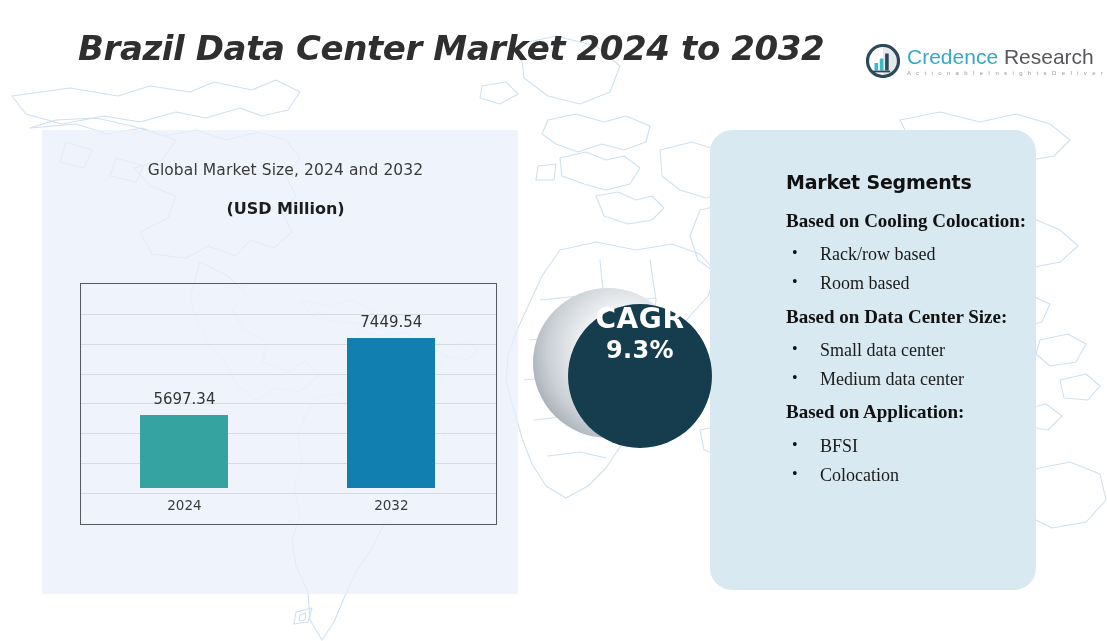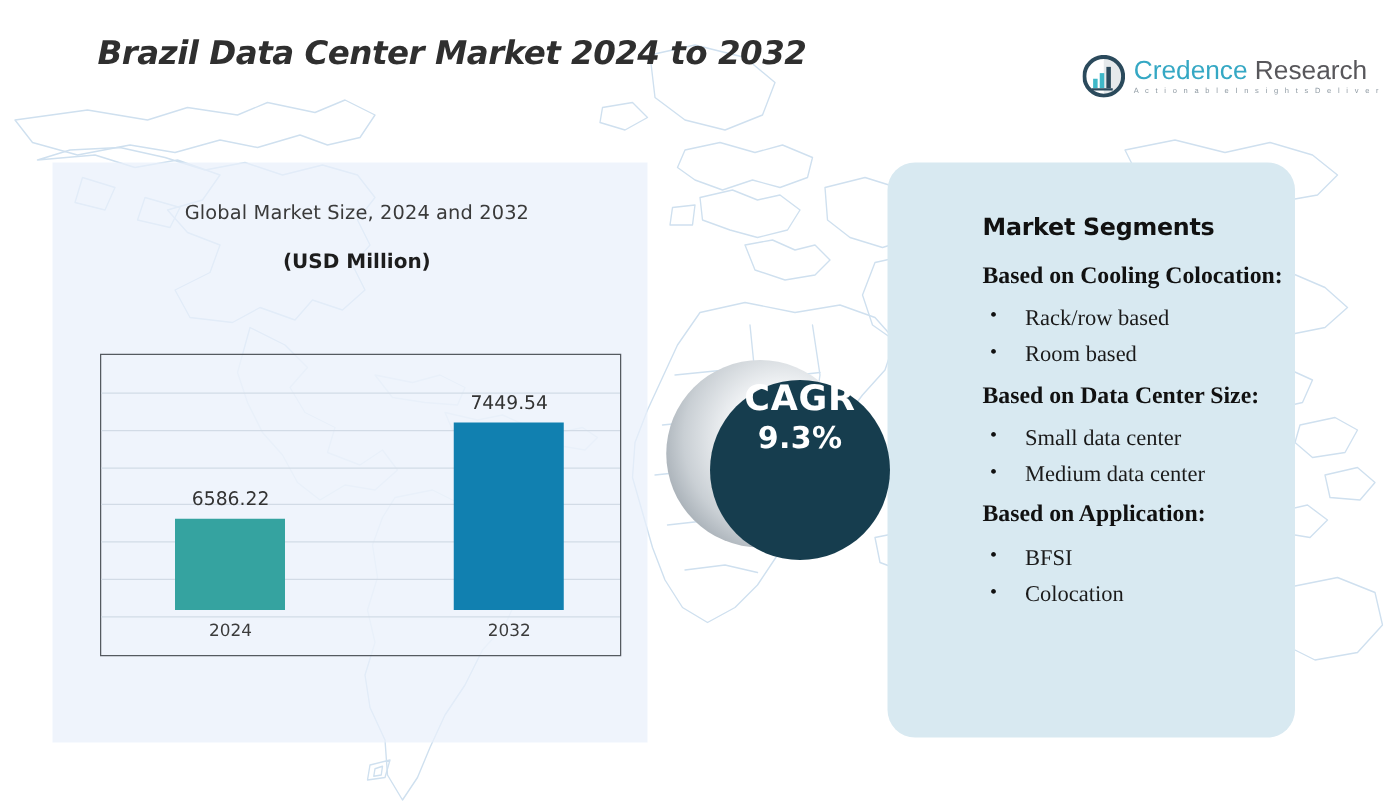--- a/index.html
+++ b/index.html
@@ -22,21 +22,21 @@
     z-index: 0;
     pointer-events: none;
   }
   #map-layer svg { width: 100%; height: 100%; display: block; }
 
   
   #page-title {
     position: absolute;
     left: 78px; top: 28px;
     font-family: "DejaVu Sans", sans-serif;
-    font-size: 26px;
+    font-size: 34px;
     font-weight: bold;
     font-style: italic;
     letter-spacing: -0.4px;
     color: #2f2f2f;
     z-index: 6;
     white-space: nowrap;
   }
 
   
   #logo {
@@ -324,24 +324,24 @@
         <div class="gridline" style="top: 59.7px;"></div>
         <div class="gridline" style="top: 89.55px;"></div>
         <div class="gridline" style="top: 119.4px;"></div>
         <div class="gridline" style="top: 149.25px;"></div>
         <div class="gridline" style="top: 179.1px;"></div>
         <div class="gridline" style="top: 208.95px;"></div>
       </div>
     <div id="bars-area">
         <div class="bar-group" style="left: 59.45px; width: 88px; height: 73.4799px;">
           <div class="bar" style="height: 100%; background: rgb(53, 163, 160);"></div>
-          <div class="bar-value">6586.22</div>
+          <div class="bar-value">5697.34</div>
           <div class="bar-cat">2024</div>
         </div>
-        <div class="bar-group" style="left: 266.35px; width: 88px; height: 149.668px; margin-left: 16px;">
+        <div class="bar-group" style="left: 266.35px; width: 88px; height: 149.668px;">
           <div class="bar" style="height: 100%; background: rgb(17, 128, 176);"></div>
           <div class="bar-value">7449.54</div>
           <div class="bar-cat">2032</div>
         </div>
       </div>
   </div>
 
   <div id="cagr-badge">
     <div id="cagr-shadow"></div>
     <div id="cagr-circle">

